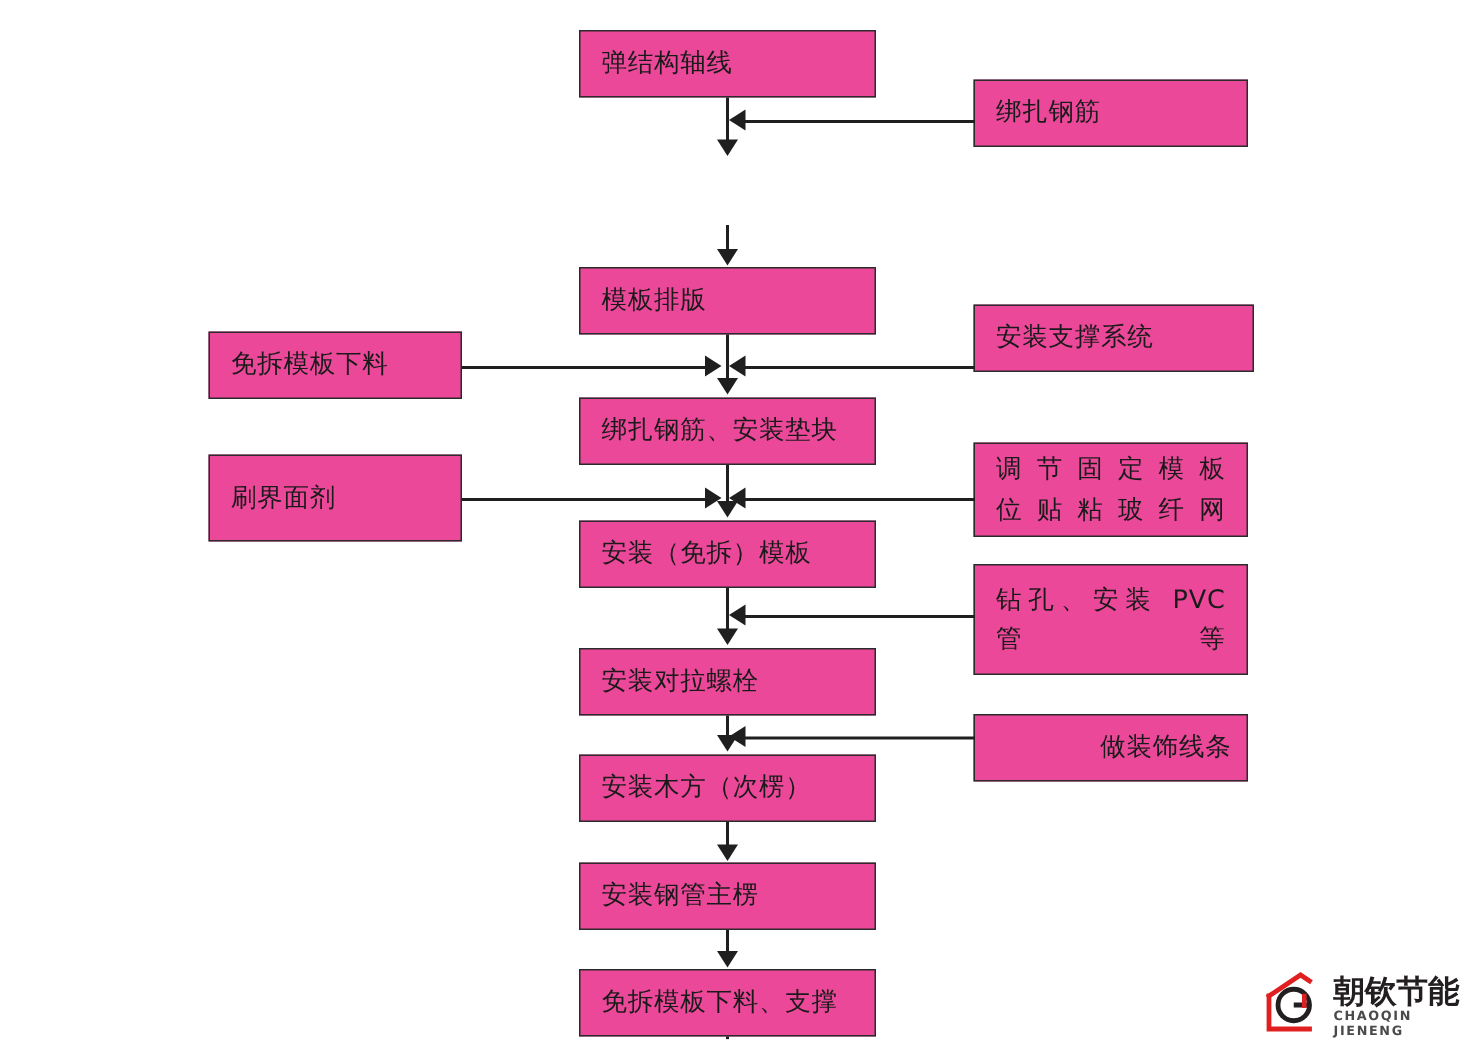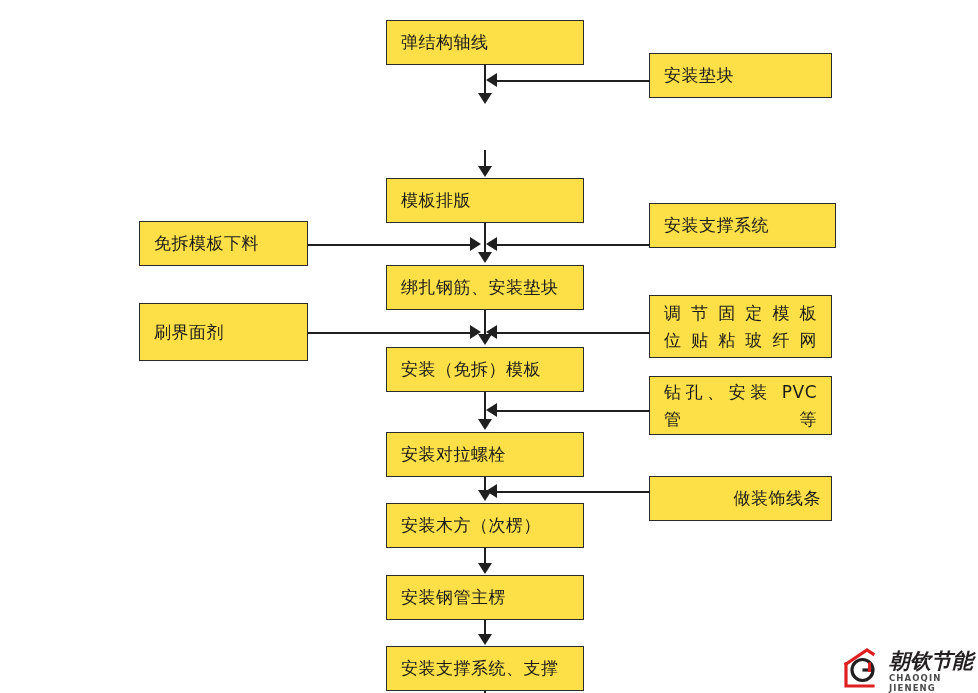--- a/index.html
+++ b/index.html
@@ -11,21 +11,21 @@
     position:relative;
     width:978px;
     height:693px;
     background:#ffffff;
     overflow:hidden;
   }
   .node{
     position:absolute;
     box-sizing:border-box;
     border:1.6px solid #2b2b2b;
-    background:#fde047;
+    background:#ec4899;
     display:flex;
     flex-direction:column;
     justify-content:center;
     padding-left:14px;
     padding-right:10px;
     color:#1a1a1a;
     font-size:17px;
     letter-spacing:0.5px;
     line-height:1.55;
   }
@@ -77,21 +77,20 @@
     height:42px;
   }
   .logo-text-cn{
     position:absolute;
     left:46px;top:-1px;
     font-size:21px;
     font-weight:bold;
     color:#231f20;
     letter-spacing:0px;
     font-family:"DejaVu Sans", sans-serif;
-    font-style:italic;
   }
   .logo-text-en{
     position:absolute;
     left:46px;top:25px;
     font-size:8.5px;
     font-weight:bold;
     color:#4a4a4a;
     letter-spacing:1.1px;
     font-family:"DejaVu Sans", sans-serif;
   }
@@ -124,45 +123,45 @@
 
   <div class="node" style="left:386px;top:503px;width:198px;height:45px;">
     <span class="ln">安装木方（次楞）</span>
   </div>
 
   <div class="node" style="left:386px;top:575px;width:198px;height:45px;">
     <span class="ln">安装钢管主楞</span>
   </div>
 
   <div class="node" style="left:386px;top:646px;width:198px;height:45px;">
-    <span class="ln">安装支撑系统、支撑</span>
+    <span class="ln">免拆模板下料、支撑</span>
   </div>
 
   <div class="node" style="left:139px;top:221px;width:169px;height:45px;">
     <span class="ln">免拆模板下料</span>
   </div>
 
   <div class="node" style="left:139px;top:303px;width:169px;height:58px;">
     <span class="ln">刷界面剂</span>
   </div>
 
   <div class="node" style="left:649px;top:53px;width:183px;height:45px;">
-    <span class="ln">安装垫块</span>
+    <span class="ln">绑扎钢筋</span>
   </div>
 
   <div class="node" style="left:649px;top:203px;width:187px;height:45px;">
     <span class="ln">安装支撑系统</span>
   </div>
 
   <div class="node justify" style="left:649px;top:295px;width:183px;height:63px;">
     <span class="ln">调节固定模板</span>
     <span class="ln">位贴粘玻纤网</span>
   </div>
 
-  <div class="node justify" style="left:649px;top:376px;width:183px;height:59px;">
+  <div class="node justify" style="left:649px;top:376px;width:183px;height:74px;">
     <span class="ln">钻孔、安装 PVC</span>
     <span class="ln">管等</span>
   </div>
 
   <div class="node" style="left:649px;top:476px;width:183px;height:45px;align-items:flex-end;">
     <span class="ln">做装饰线条</span>
   </div>
 
   <div class="vline" style="left:484px;top:65px;height:29px;"></div>
   <div class="arrow-down" style="left:478px;top:93px;"></div>

